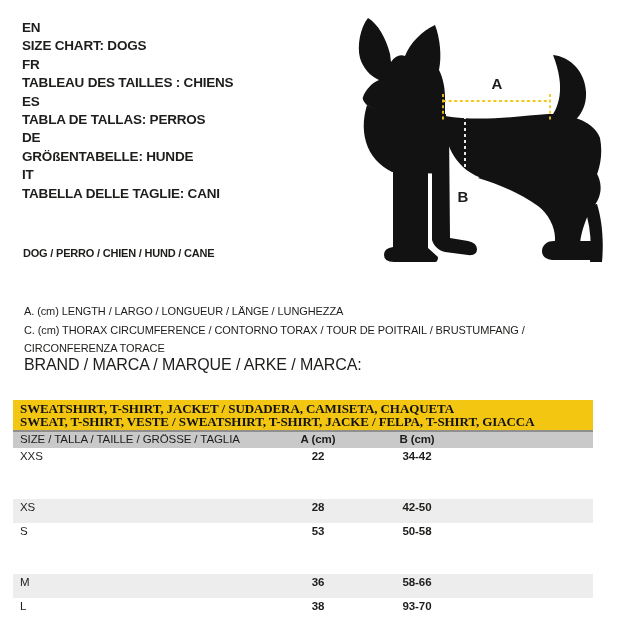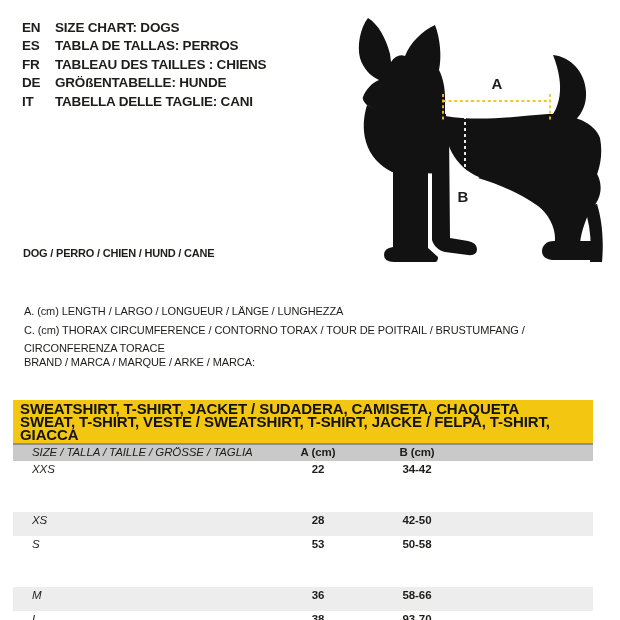--- a/index.html
+++ b/index.html
@@ -3,57 +3,57 @@
 <meta charset="utf-8">
 <style>
   html,body{margin:0;padding:0;background:#fff;}
   .canvas{
     position:relative;width:620px;height:620px;background:#ffffff;overflow:hidden;
     font-family:"Liberation Sans", sans-serif;color:#1d1d1b;
   }
   
   .lang-block{position:absolute;top:19px;left:22px;font-size:13.5px;font-weight:700;
     line-height:18.4px;letter-spacing:-0.2px;}
-  .lang-row{display:flex;}
+  .lang-row{display:flex;flex-direction:column;}
   .lang-code{width:33px;flex:none;}
   
   .dog-figure{position:absolute;left:350px;top:10px;width:270px;height:260px;}
   .dog-caption{position:absolute;top:247px;left:23px;font-size:11px;font-weight:700;letter-spacing:-0.2px;}
   
   .legend{position:absolute;top:302px;left:24px;font-size:11px;line-height:18.5px;letter-spacing:-0.1px;}
-  .brand-line{position:absolute;top:356px;left:24px;font-size:11px;letter-spacing:-0.1px;text-align:center;}
+  .brand-line{position:absolute;top:356px;left:24px;font-size:16px;letter-spacing:-0.1px;text-align:center;}
   
   .size-table{position:absolute;top:400px;left:13px;width:580px;}
-  .banner{background:#F3C612;padding:2px 0 2px 7px;font-size:15px;font-weight:700;
-    line-height:13px;letter-spacing:-0.1px;color:#121212;}
+  .banner{background:#F3C612;padding:2px 0 2px 7px;font-size:13px;font-weight:700;
+    line-height:13px;letter-spacing:-0.1px;color:#121212;font-family:Liberation Serif, serif;}
   .grid-row{display:grid;grid-template-columns:240px 130px 68px 1fr;height:24px;
     line-height:16px;font-size:11.5px;letter-spacing:-0.1px;}
   .thead{background:#C9C9C9;border-top:2px solid #8F8F8F;height:16px;line-height:15px;}
   .trow.alt{background:#EDEDED;margin-top:27px;}
-  .c1{padding-left:19px;white-space:nowrap;font-style:italic;}
+  .c1{padding-left:7px;white-space:nowrap;}
   .c2,.c3{text-align:center;font-weight:bold;}
   svg text{font-family:"Liberation Sans", sans-serif;}
 </style>
 </head>
 <body>
 
 <div class="canvas">
 
   <div class="lang-block">
     <div class="lang-row">
       <span class="lang-code">EN</span>
       <span>SIZE CHART: DOGS</span>
     </div>
     <div class="lang-row">
+      <span class="lang-code">FR</span>
+      <span>TABLEAU DES TAILLES : CHIENS</span>
+    </div>
+    <div class="lang-row">
       <span class="lang-code">ES</span>
       <span>TABLA DE TALLAS: PERROS</span>
-    </div>
-    <div class="lang-row">
-      <span class="lang-code">FR</span>
-      <span>TABLEAU DES TAILLES : CHIENS</span>
     </div>
     <div class="lang-row">
       <span class="lang-code">DE</span>
       <span>GRÖßENTABELLE: HUNDE</span>
     </div>
     <div class="lang-row">
       <span class="lang-code">IT</span>
       <span>TABELLA DELLE TAGLIE: CANI</span>
     </div>
   </div>

